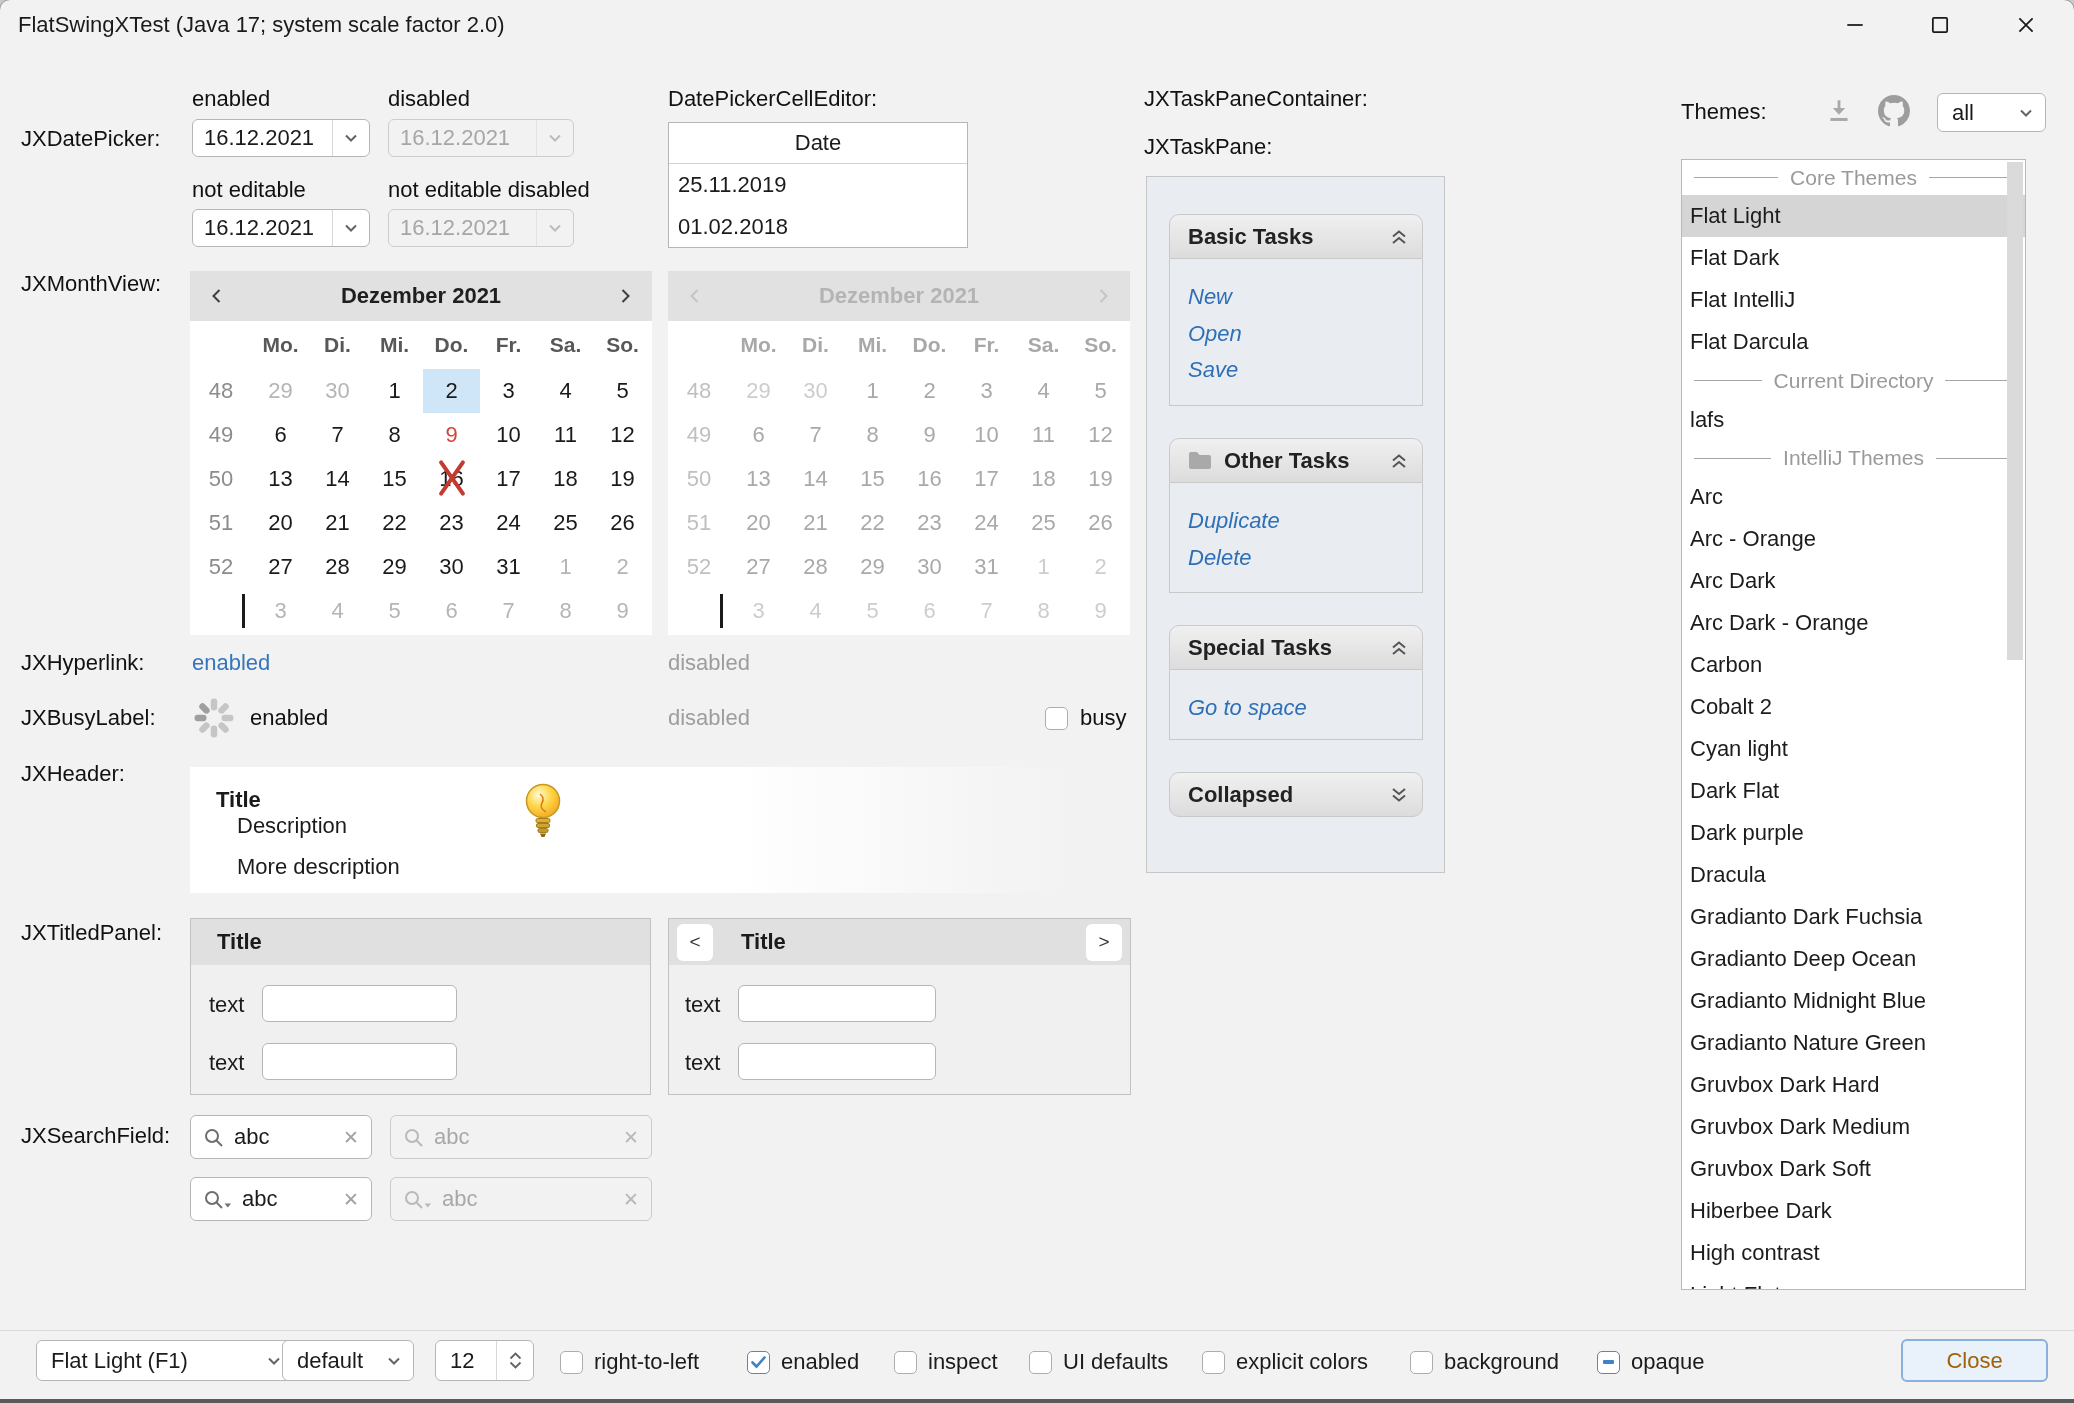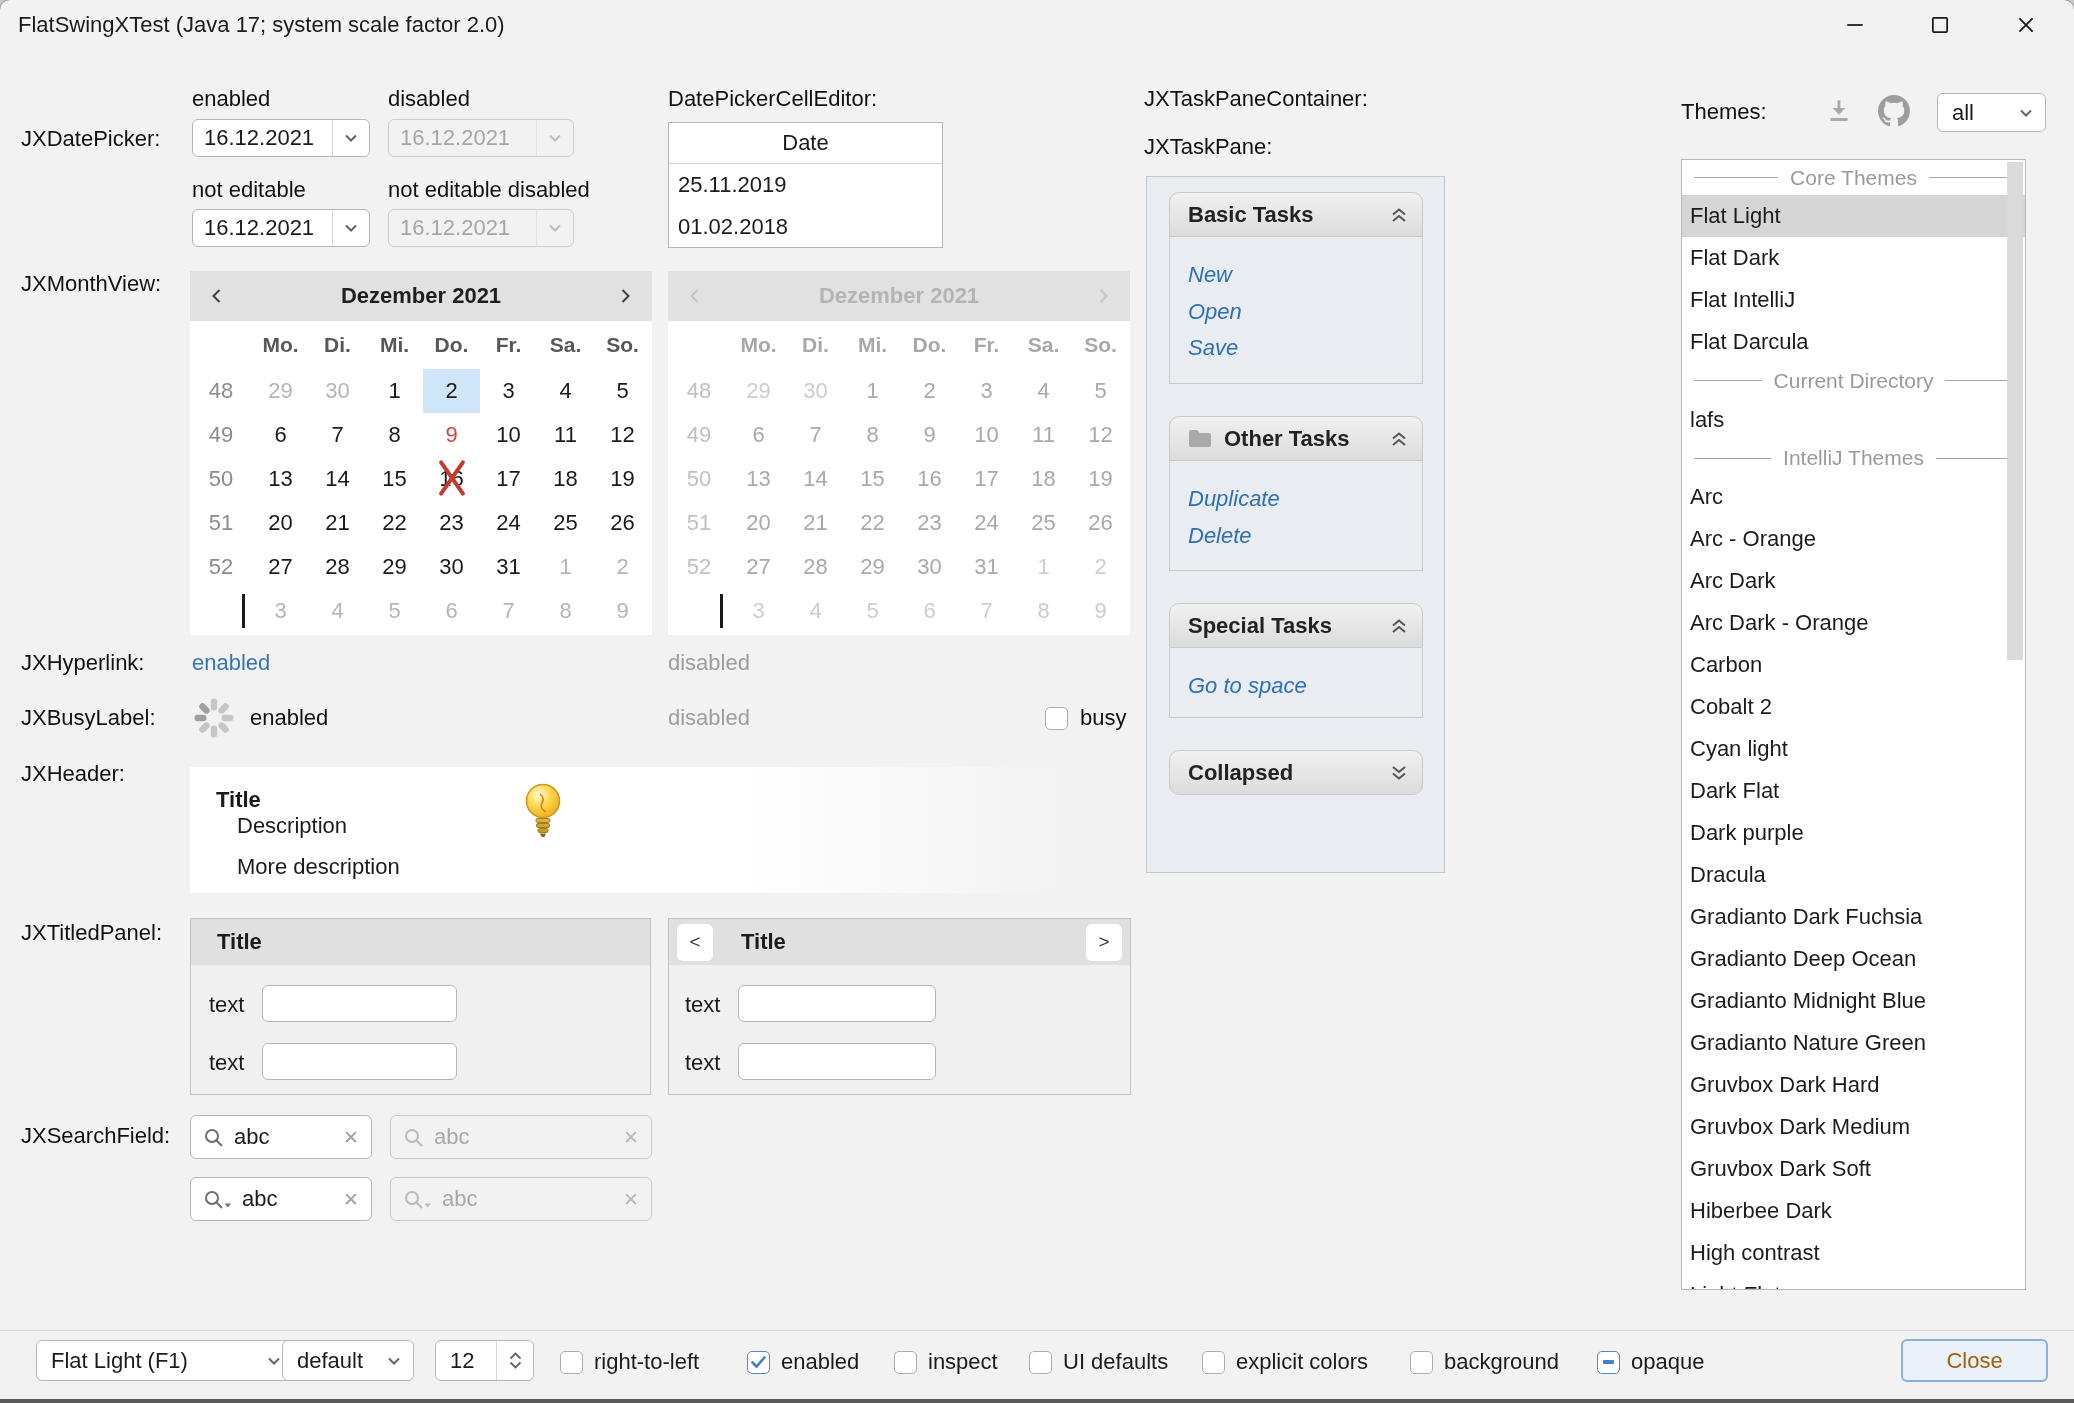--- a/index.html
+++ b/index.html
@@ -24,21 +24,21 @@
   .picker{position:absolute;height:38px;background:#fff;border:1px solid #b6b6b6;border-radius:6px;
           display:flex;align-items:center;box-sizing:border-box;}
   .picker .val{flex:1;padding-left:11px;white-space:nowrap;}
   .picker .pbtn{width:36px;align-self:stretch;display:flex;align-items:center;justify-content:center;
                 border-left:1px solid #d8d8d8;color:#636363;}
   .picker.dis{background:transparent;border-color:#cdcdcd;}
   .picker.dis .val{color:#a6a6a6}
   .picker.dis .pbtn{color:#bcbcbc;border-left-color:#e2e2e2}
 
   
-  .cetable{position:absolute;left:668px;top:122px;width:275px;height:126px;background:#fff;
+  .cetable{position:absolute;left:668px;top:122px;width:300px;height:126px;background:#fff;
            border:1px solid #b6b6b6;box-sizing:border-box;}
   .cetable .thead{height:40px;display:flex;align-items:center;justify-content:center;border-bottom:1px solid #d2d2d2;}
   .cetable .trow{height:42px;display:flex;align-items:center;padding-left:9px;}
 
   
   .cal{position:absolute;width:462px;height:364px;top:271px;}
   .cal.en{left:190px}.cal.dis{left:668px}
   .cal .chdr{height:50px;background:#e1e1e1;display:flex;align-items:center;}
   .cal .nav{width:54px;display:flex;align-items:center;justify-content:center;color:#3e3e3e;}
   .cal .ctitle{flex:1;text-align:center;font-weight:700;font-size:22px;color:#1f1f1f;}
@@ -116,21 +116,21 @@
   #searchfields{display:contents}
   #searchfields .searchf:nth-child(1){left:190px;top:1115px;width:182px;}
   #searchfields .searchf:nth-child(2){left:390px;top:1115px;width:262px;}
   #searchfields .searchf:nth-child(3){left:190px;top:1177px;width:182px;}
   #searchfields .searchf:nth-child(4){left:390px;top:1177px;width:262px;}
 
   
   .taskcontainer{position:absolute;left:1146px;top:176px;width:299px;height:697px;background:#e9edf2;
                  border:1px solid #c6c6c6;box-sizing:border-box;}
   .pane{width:254px;margin-left:22px;box-sizing:border-box;}
-  .pane:first-child{margin-top:15px;}
+  .pane:first-child{margin-top:37px;}
   .pane + .pane{margin-top:32px;}
   .phdr{height:45px;box-sizing:border-box;border:1px solid #c9c9c9;border-radius:10px 10px 0 0;
         background:linear-gradient(#f0f0f0,#dcdcdc);display:flex;align-items:center;
         padding:0 12px 0 18px;font-weight:700;color:#222;}
   .pane.collapsed .phdr{border-radius:10px;}
   .phdr .ptitle{flex:1;}
   .phdr .picon{margin-right:12px;display:flex;}
   .phdr .pchev{display:flex;color:#555;}
   .pbody{border:1px solid #c9c9c9;border-top:none;box-sizing:border-box;padding:20px 0 0 18px;background:transparent;font-style:italic;}
   .pane:nth-child(1) .pbody{height:147px}

